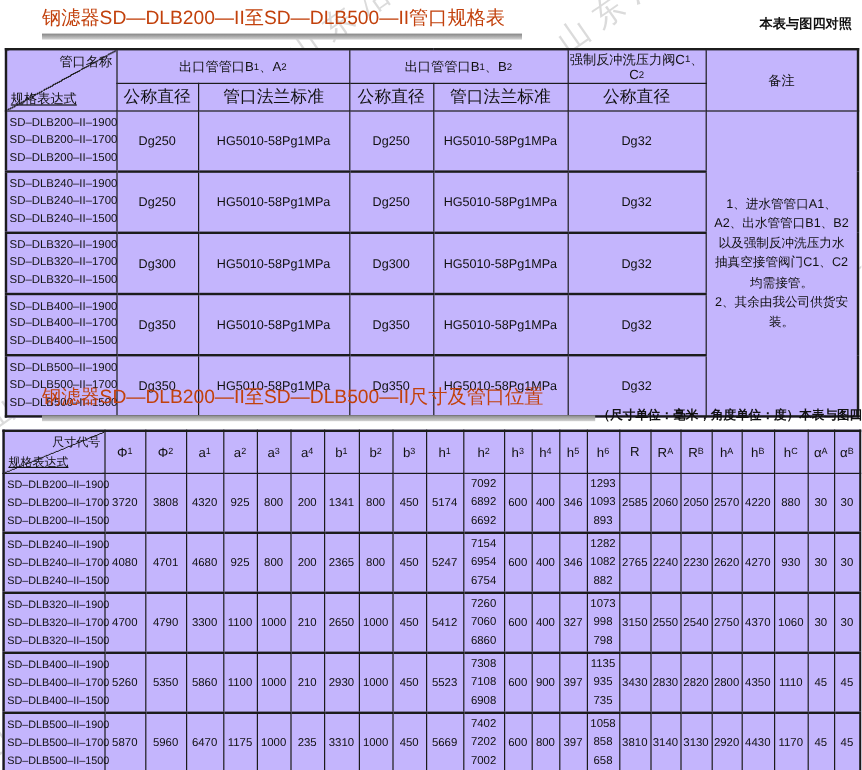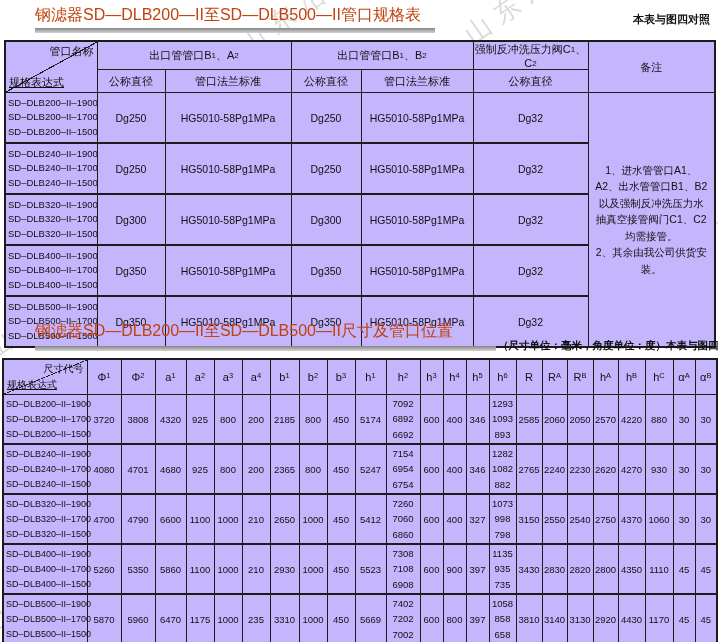--- a/index.html
+++ b/index.html
@@ -15,21 +15,21 @@
   #bar2{left:35px;top:346px;width:461px;}
   #t1-note{position:absolute;right:8px;top:12px;font-size:11px;font-weight:bold;}
   #t2-note{position:absolute;left:498px;top:339px;font-size:10.5px;font-weight:bold;white-space:nowrap;}
   table{position:absolute;border-collapse:collapse;table-layout:fixed;background:#c4b5fd;}
   #t1{left:4px;top:40px;width:710px;}
   #t2{left:2px;top:358px;width:714px;}
   th,td{border:1px solid #1c1c1c;padding:0;text-align:center;font-weight:normal;}
   #t1,#t2{border:2px solid #1c1c1c;}
   #t1 tbody tr+tr td,#t2 tbody tr+tr td{border-top-width:2px;}
   #t1 thead tr:first-child th{height:18px;font-size:11px;}
-  #t1 thead tr:last-child th{height:22px;font-size:11px;}
+  #t1 thead tr:last-child th{height:22px;font-size:14px;}
   #t1 tbody td{height:47px;font-size:10.5px;}
   .spec{text-align:left;padding:1px 2px;}
   .specline{line-height:14.6px;white-space:nowrap;font-size:9.5px;}
   #t2 .specline{font-size:9px;line-height:15px;}
   .diag{position:relative;background-image:linear-gradient(to bottom right,
         transparent 49.4%,#1c1c1c 49.4%,#1c1c1c 50.6%,transparent 50.6%);}
   .diag .tp{position:absolute;top:2px;right:3px;font-size:11px;}
   .diag .bt{position:absolute;bottom:2px;left:3px;font-size:11px;text-decoration:underline;}
   #t2 .diag .tp,#t2 .diag .bt{font-size:10px;}
   .remark{text-align:center;vertical-align:middle;padding:4px 6px;font-size:11px;}
@@ -220,21 +220,21 @@
             <div class="specline">SD–DLB200–II–1900</div>
             <div class="specline">SD–DLB200–II–1700</div>
             <div class="specline">SD–DLB200–II–1500</div>
           </td>
           <td class="val">3720</td>
           <td class="val">3808</td>
           <td class="val">4320</td>
           <td class="val">925</td>
           <td class="val">800</td>
           <td class="val">200</td>
-          <td class="val">2185</td>
+          <td class="val">1341</td>
           <td class="val">800</td>
           <td class="val">450</td>
           <td class="val">5174</td>
           <td class="tri">
             <div>7092</div>
             <div>6892</div>
             <div>6692</div>
           </td>
           <td class="val">600</td>
           <td class="val">400</td>
@@ -292,21 +292,21 @@
           <td class="val">30</td>
         </tr>
         <tr class="grp">
           <td class="spec">
             <div class="specline">SD–DLB320–II–1900</div>
             <div class="specline">SD–DLB320–II–1700</div>
             <div class="specline">SD–DLB320–II–1500</div>
           </td>
           <td class="val">4700</td>
           <td class="val">4790</td>
-          <td class="val">6600</td>
+          <td class="val">3300</td>
           <td class="val">1100</td>
           <td class="val">1000</td>
           <td class="val">210</td>
           <td class="val">2650</td>
           <td class="val">1000</td>
           <td class="val">450</td>
           <td class="val">5412</td>
           <td class="tri">
             <div>7260</div>
             <div>7060</div>

